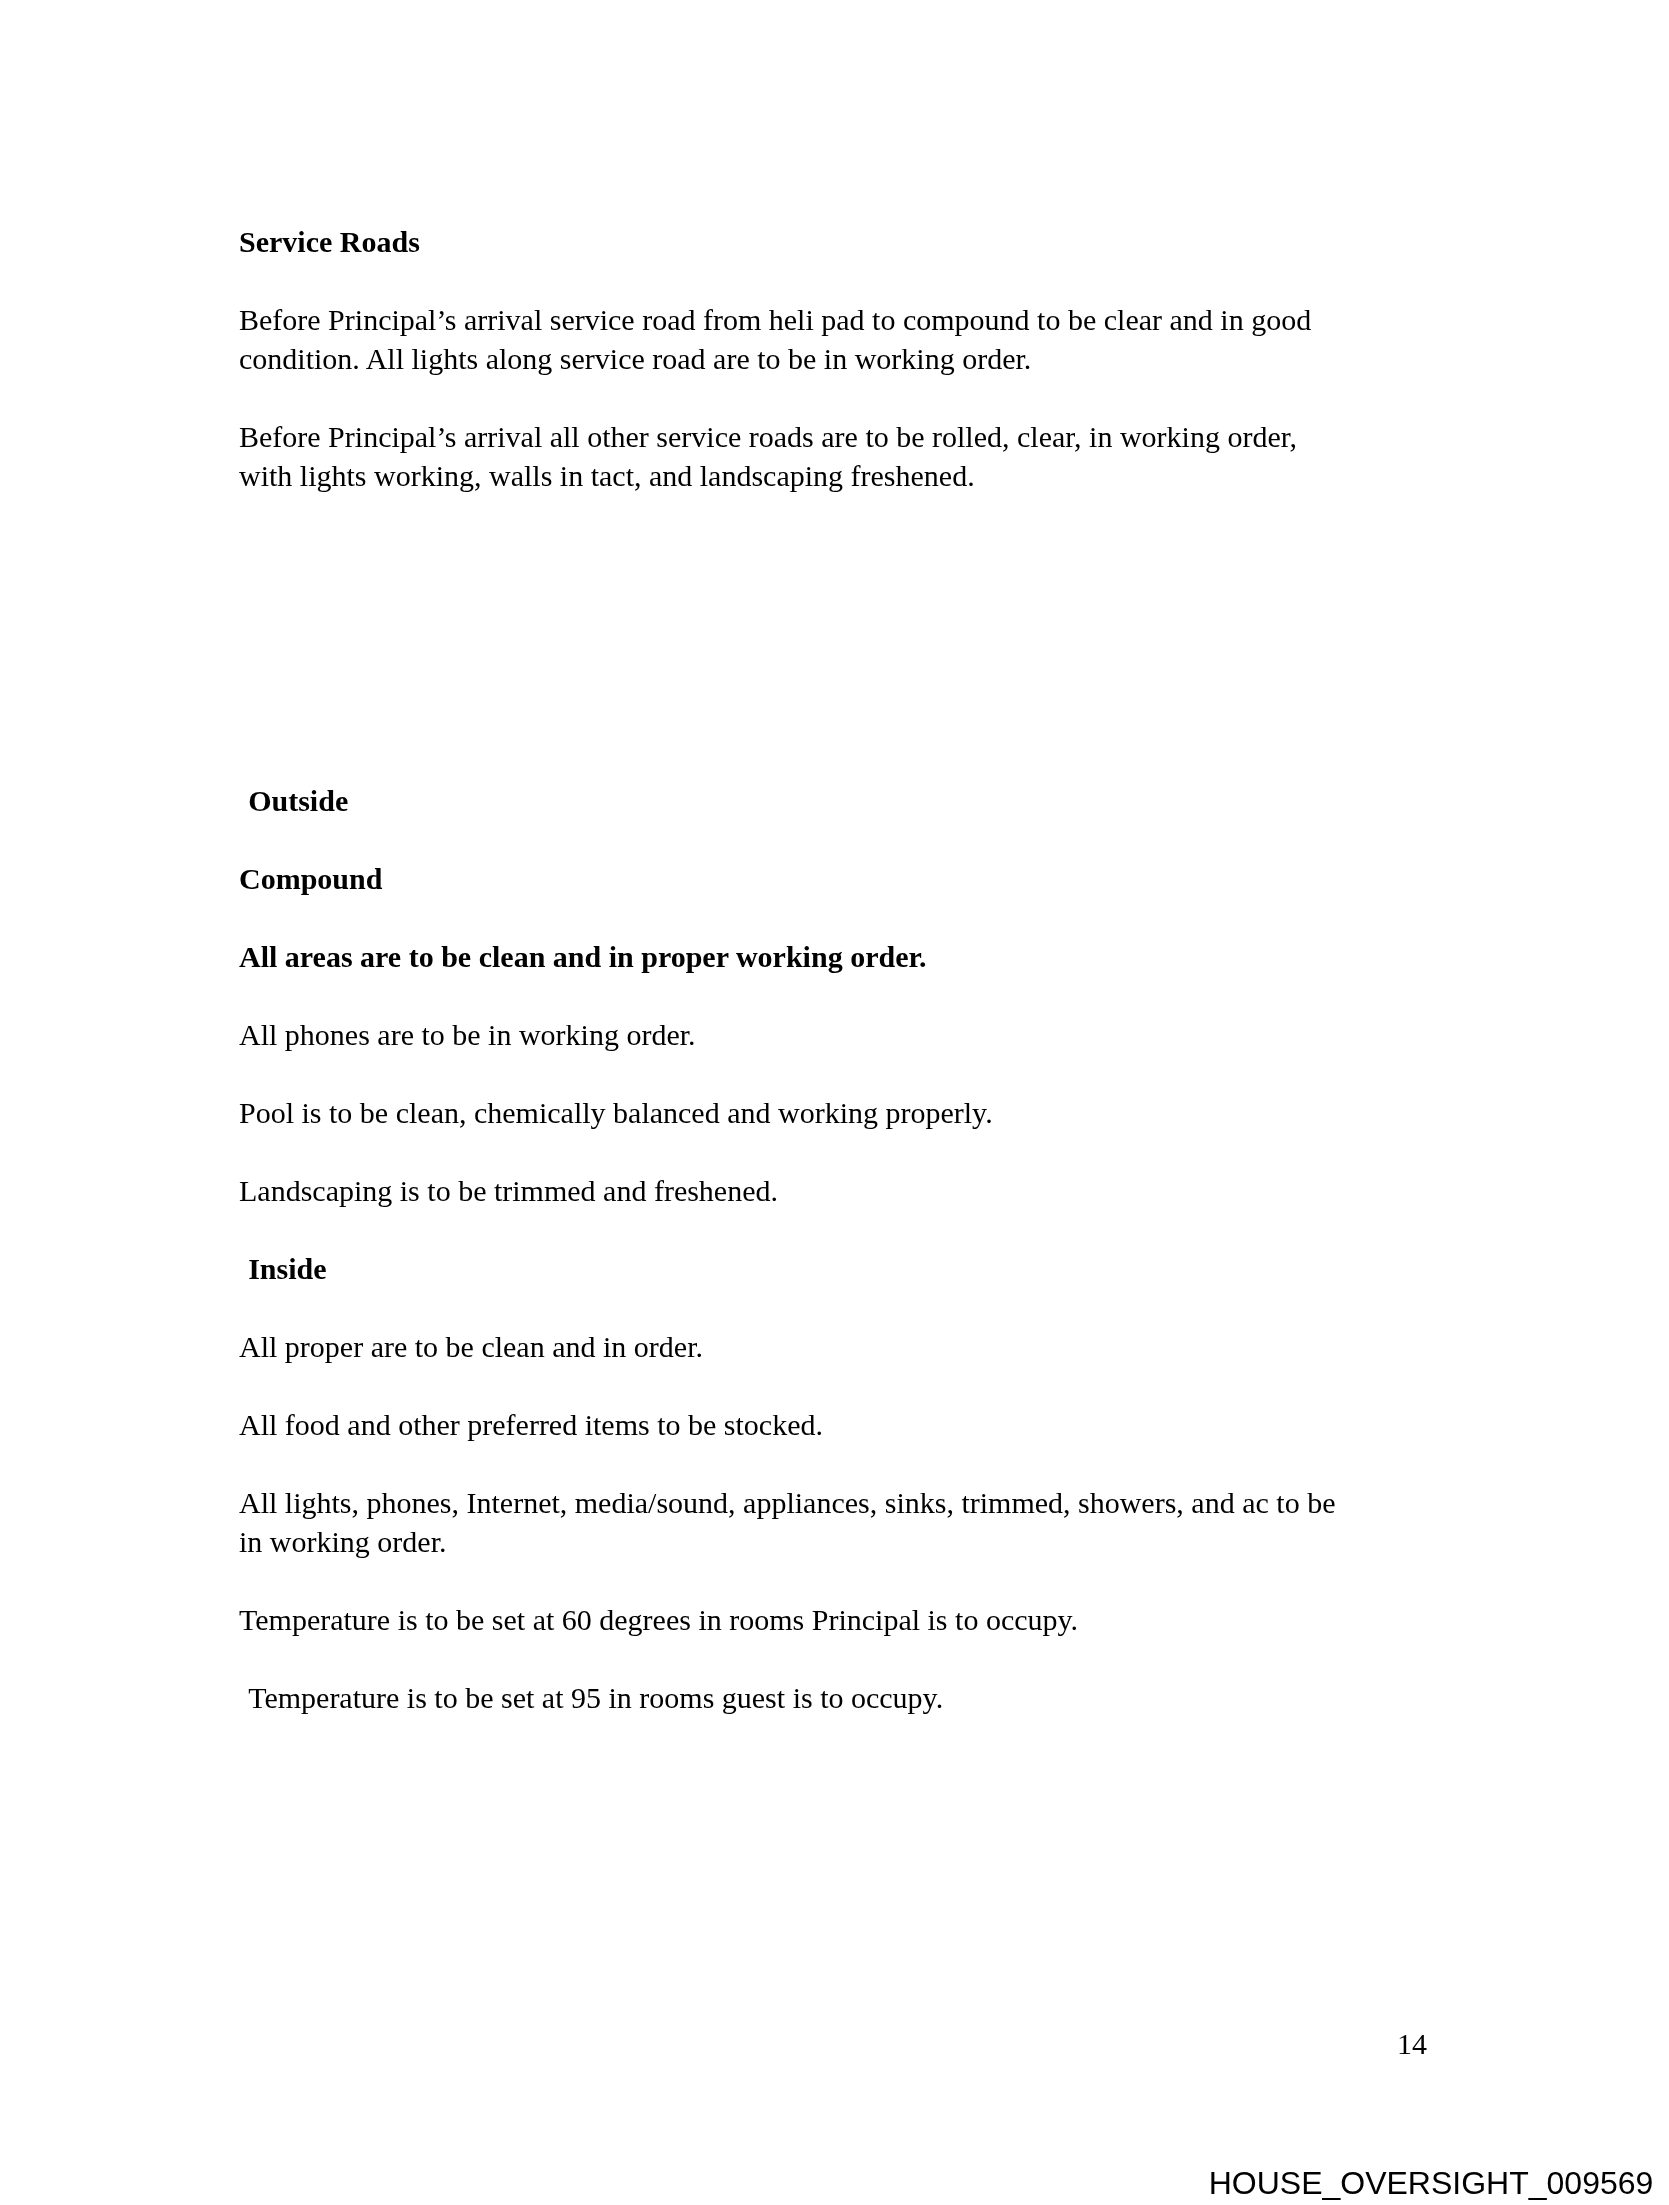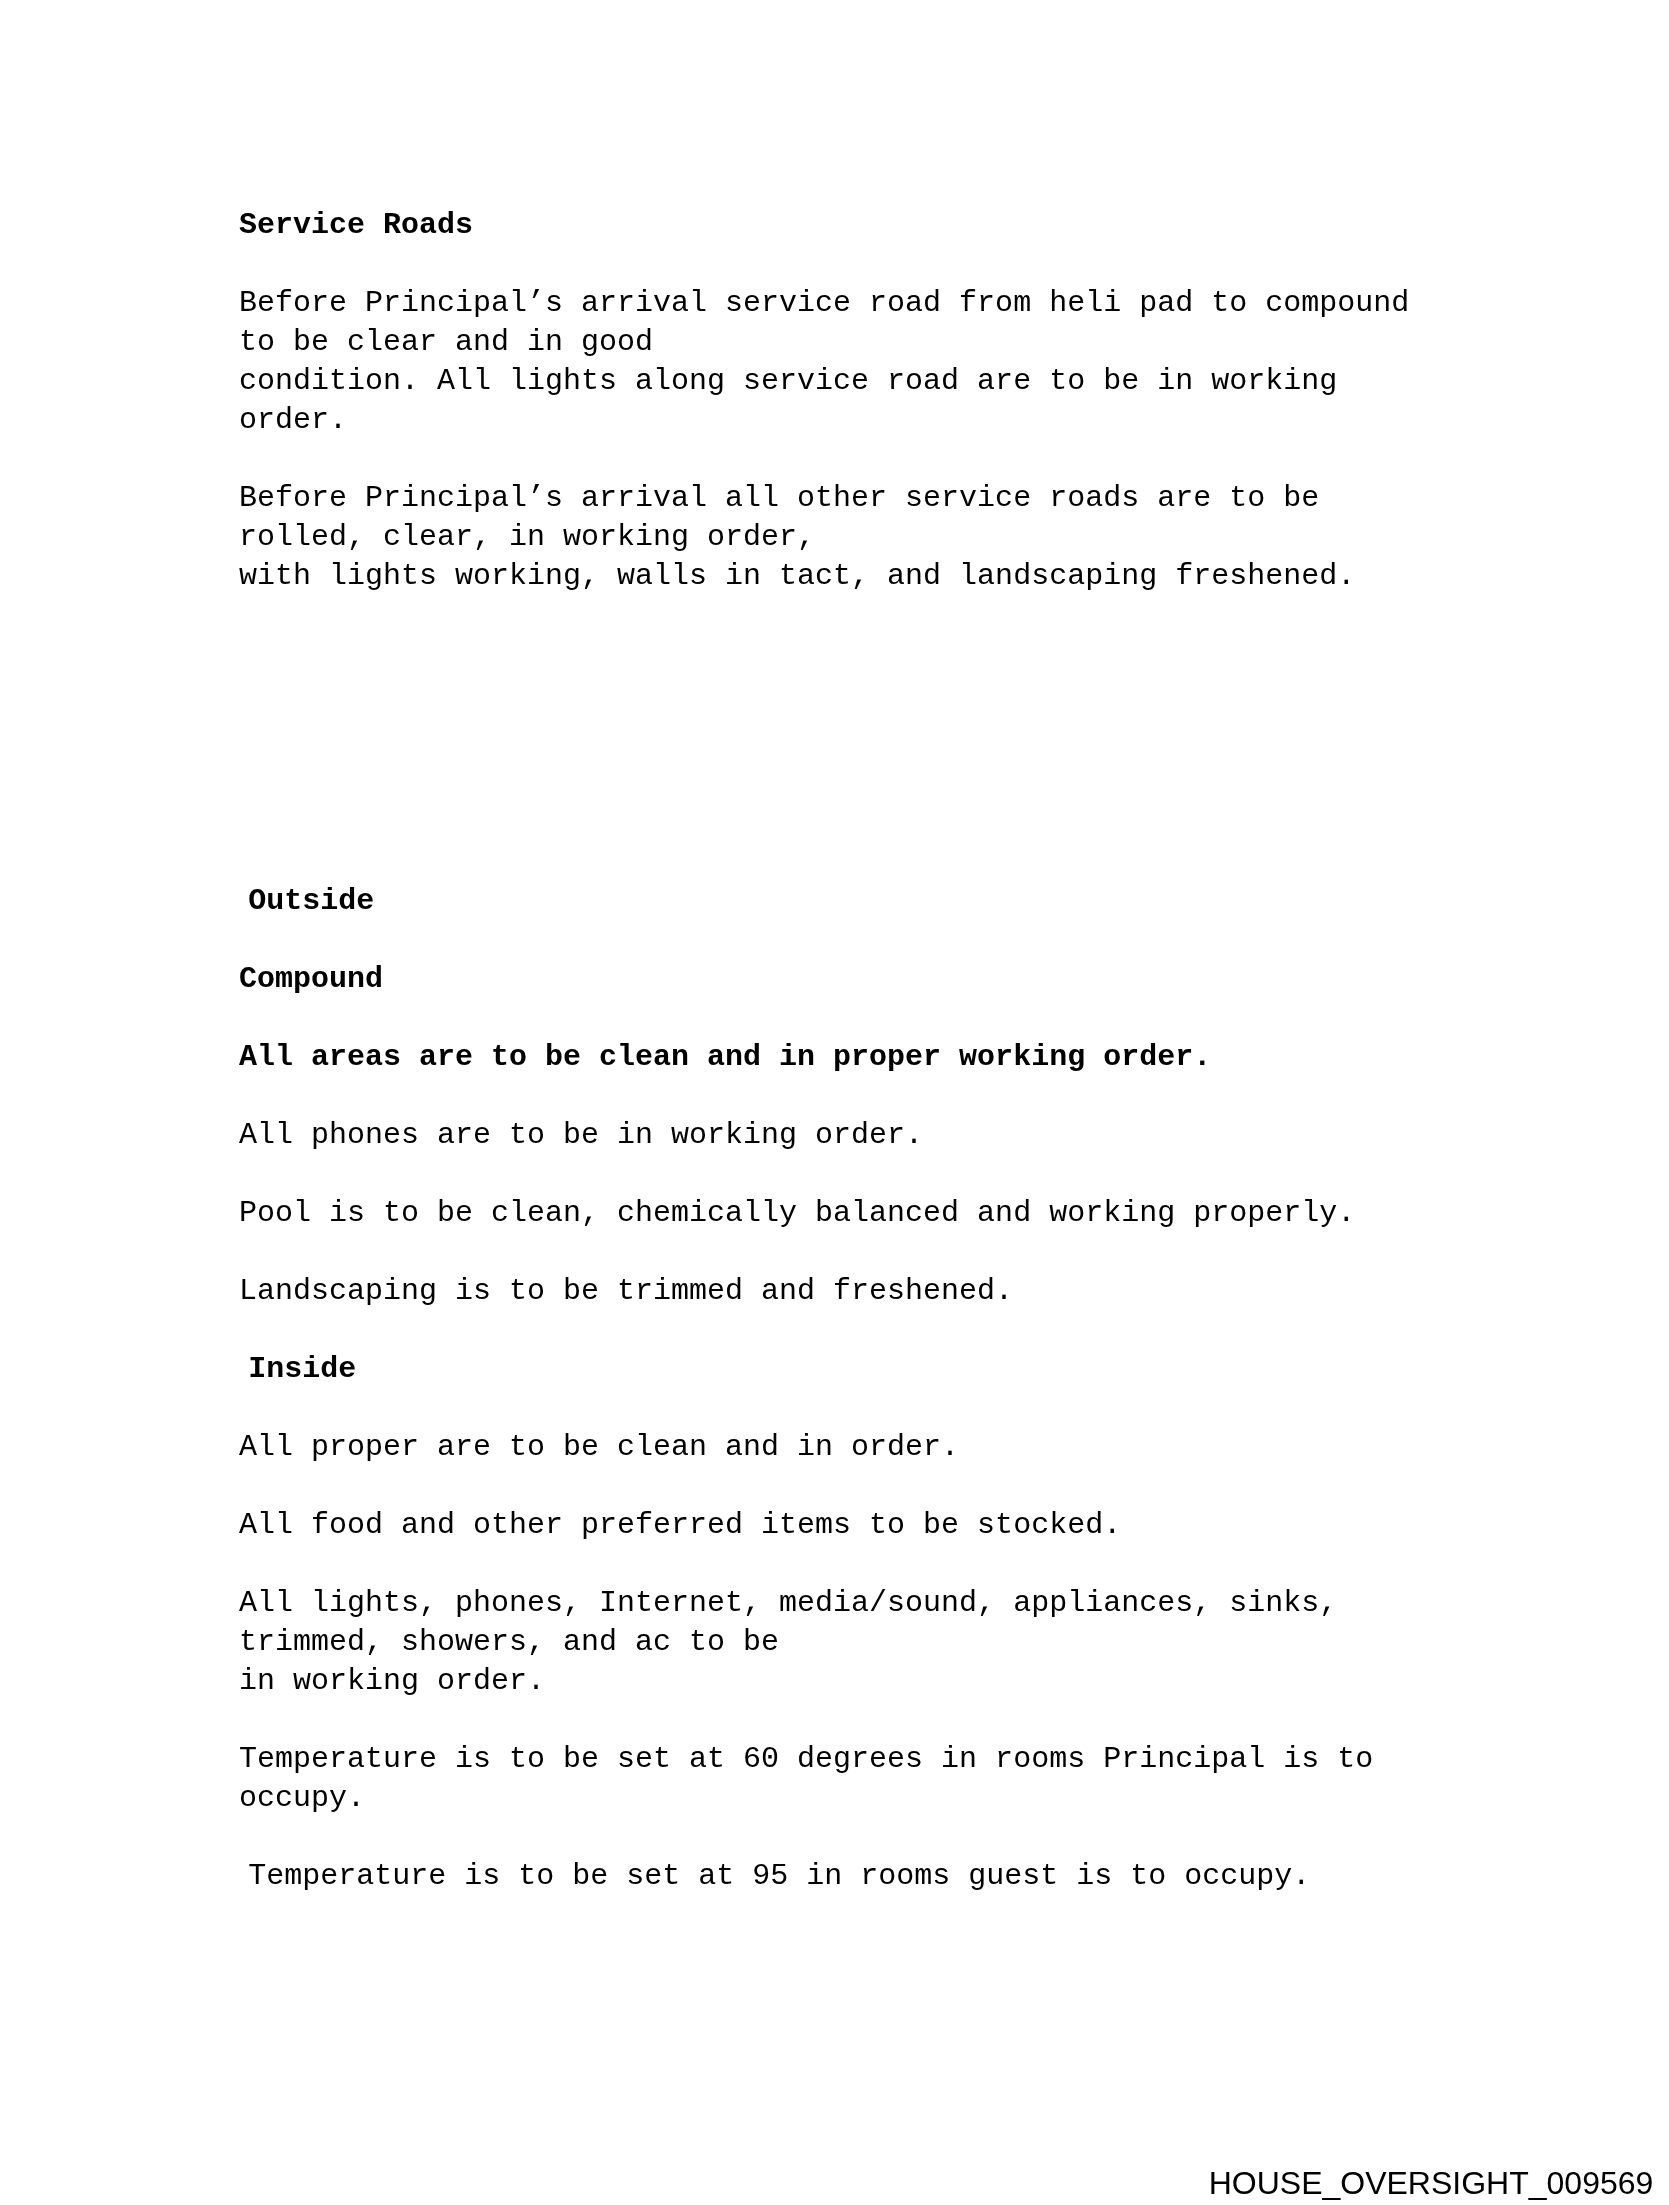--- a/index.html
+++ b/index.html
@@ -16,25 +16,24 @@
     font-family: "Liberation Serif", "DejaVu Serif", serif;
     overflow: hidden;
   }
   .content {
     position: absolute;
     left: 239px;
     top: 206px;
     width: 1188px;
   }
   .content p {
-    margin: 0 0 39px 0;
+    margin: 16px 0 39px 0;
     font-size: 30px;
     line-height: 39px;
     white-space: pre-wrap;
-    font-family: Liberation Mono, monospace;
   }
   .content p.bold {
     font-weight: bold;
   }
   .content p.indent {
     padding-left: 9.2px;
   }
   .content p.gap-xl {
     margin-bottom: 286px;
   }
@@ -76,15 +75,16 @@
     <p>Landscaping is to be trimmed and freshened.</p>
     <p class="bold indent">Inside</p>
     <p>All proper are to be clean and in order.</p>
     <p>All food and other preferred items to be stocked.</p>
     <p>All lights, phones, Internet, media/sound, appliances, sinks, trimmed, showers, and ac to be
 in working order.</p>
     <p>Temperature is to be set at 60 degrees in rooms Principal is to occupy.</p>
     <p class="indent">Temperature is to be set at 95 in rooms guest is to occupy.</p>
   </div>
 
+  <div class="page-number">14</div>
   <div class="footer-stamp">HOUSE_OVERSIGHT_009569</div>
 </div>
 
 
 </body></html>

